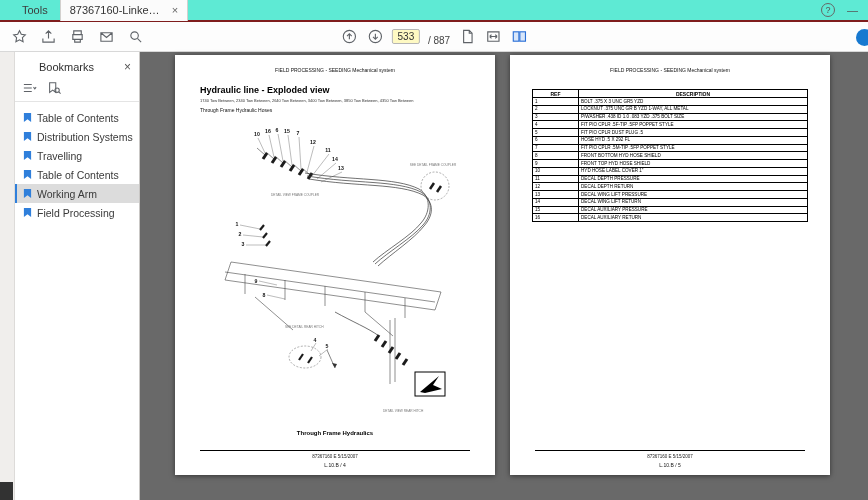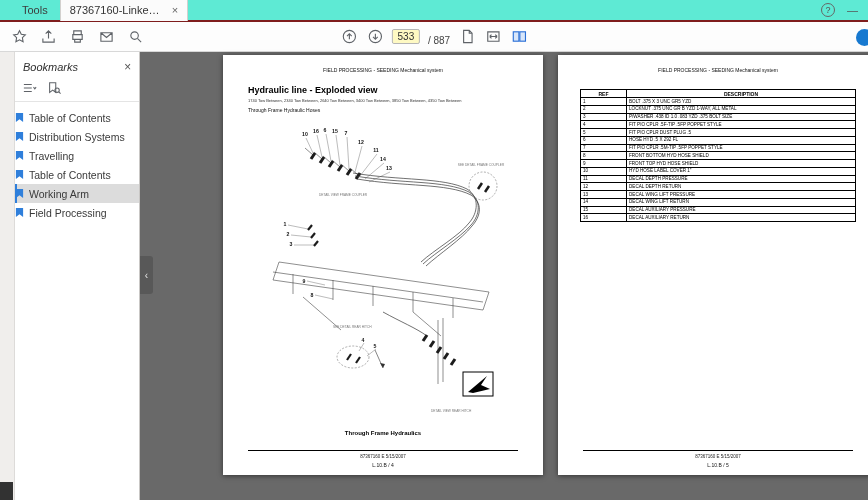--- a/index.html
+++ b/index.html
@@ -22,33 +22,33 @@
   .icon-btn { width:18px; height:18px; display:flex; align-items:center; justify-content:center; cursor:pointer; }
   .icon-btn svg { width:15px; height:15px; stroke:#5f6368; fill:none; stroke-width:1.2; }
   .page-box { width:28px; border:1px solid #b5b5b5; border-radius:2px; font-size:10px; color:#333; text-align:center; padding:1px 0; background:#fef9c3; }
   .page-total { font-size:10px; color:#444;margin-top:8px; }
   .presence-circle { position:absolute; top:29px; left:856px; width:17px; height:17px; border-radius:50%; background:#1779d0; }
 
   
   .rail { position:absolute; top:52px; left:0; width:15px; bottom:0; background:#f0eeec; border-right:1px solid #dddbd9; }
   .rail-dark { position:absolute; left:0; bottom:0; width:13px; height:18px; background:#323232; }
   .panel { position:absolute; top:52px; left:15px; width:125px; bottom:0; background:#fff; border-right:1px solid #c9c7c5; }
-  .panel-header { display:flex; align-items:center; padding:8px 8px 4px 8px; font-size:11px; color:#2f2f2f;font-style:italic; }
+  .panel-header { display:flex; align-items:center; padding:8px 8px 4px 24px; font-size:11px; color:#2f2f2f; }
   .panel-close { margin-left:auto; color:#555; font-size:12px; cursor:pointer; }
   .panel-tools { display:flex; align-items:center; gap:10px; padding:3px 8px 6px 8px; border-bottom:1px solid #e4e4e4; }
   .panel-tools svg { width:14px; height:14px; stroke:#5f6368; fill:none; stroke-width:1.2; cursor:pointer; }
   .bm-list { padding-top:6px; }
-  .bm-item { display:flex; align-items:center; height:19px; gap:5px; font-size:10.5px; color:#3a3a3a; cursor:pointer; white-space:nowrap; }
+  .bm-item { display:flex; align-items:center; height:19px; padding-left:8px; gap:5px; font-size:10.5px; color:#3a3a3a; cursor:pointer; white-space:nowrap; }
   .bm-item.selected { background:#dcdcdc; box-shadow:inset 2px 0 0 #2f7fdb; }
   .bm-icon { width:9px; height:11px; flex:none; }
 
   .collapse { position:absolute; left:140px; top:256px; width:13px; height:38px; background:#585858; color:#e6e6e6; display:flex; align-items:center; justify-content:center; font-size:10px; border-radius:0 3px 3px 0; cursor:pointer; }
 
   
-  .docarea { position:absolute; top:52px; left:140px; right:0; bottom:0; background:#696969;margin-left:48px; }
+  .docarea { position:absolute; top:52px; left:140px; right:0; bottom:0; background:#696969; }
   .page { position:absolute; top:3px; width:320px; height:420px; background:#fff; box-shadow:0 1px 5px rgba(0,0,0,.5); }
   .page-left { left:35px; }
   .page-right { left:370px; }
   .pg-header { position:absolute; top:12px; left:0; right:0; text-align:center; font-size:5px; color:#111; }
   .pg-title { position:absolute; top:30px; left:25px; font-size:9px; font-weight:bold; color:#000; }
   .pg-models { position:absolute; top:43px; left:25px; right:12px; font-size:4px; color:#333; }
   .pg-sub { position:absolute; top:52px; left:25px; font-size:5px; color:#111; }
   .diagram { position:absolute; top:62px; left:10px; width:300px; height:310px; }
   .pg-caption { position:absolute; top:375px; left:0; right:0; text-align:center; font-size:6px; font-weight:bold; color:#000; }
   .pg-rule { position:absolute; top:395px; left:25px; right:25px; border-top:0.5px solid #000; }

